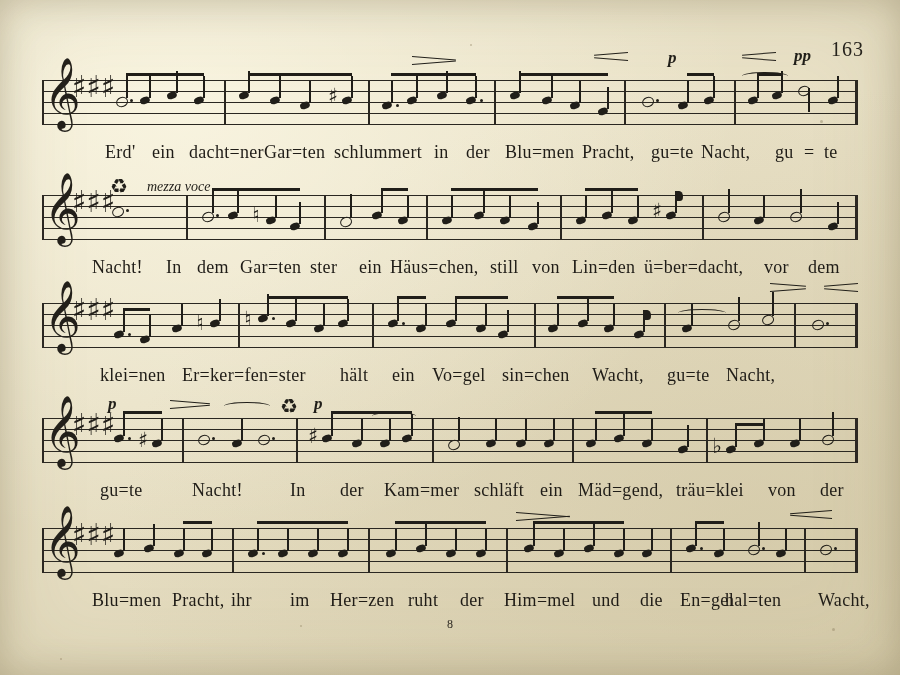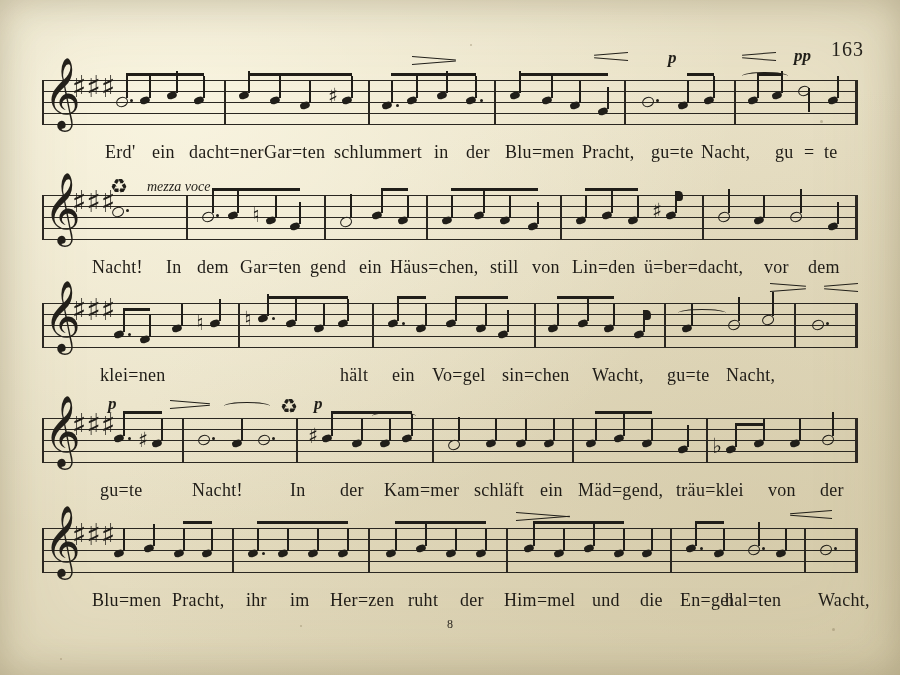--- a/index.html
+++ b/index.html
@@ -409,21 +409,21 @@
       <div class="note" style="left:786px; top:28px"></div>
       <div class="stem" style="left:795px; top:7px; height:22px"></div>
       <div class="barline thick" style="left:813px"></div>
     </div>
 
     <div class="lyrics" style="top:62px">
       <span class="syl" style="left:50px">Nacht!</span>
       <span class="syl" style="left:124px">In</span>
       <span class="syl" style="left:155px">dem</span>
       <span class="syl" style="left:198px">Gar=ten</span>
-      <span class="syl" style="left:268px">gend</span>
+      <span class="syl" style="left:268px">ster</span>
       <span class="syl" style="left:317px">ein</span>
       <span class="syl" style="left:348px">Häus=chen,</span>
       <span class="syl" style="left:448px">still</span>
       <span class="syl" style="left:490px">von</span>
       <span class="syl" style="left:530px">Lin=den</span>
       <span class="syl" style="left:602px">ü=ber=dacht,</span>
       <span class="syl" style="left:722px">vor</span>
       <span class="syl" style="left:766px">dem</span>
     </div>
   </div>
@@ -510,20 +510,21 @@
       <div class="stem" style="left:730px; top:-11px; height:24px"></div>
       <div class="barline" style="left:752px"></div>
 
       <div class="note hollow" style="left:770px; top:17px"></div>
       <div class="dot" style="left:784px; top:19px"></div>
       <div class="barline thick" style="left:813px"></div>
     </div>
 
     <div class="lyrics" style="top:62px">
       <span class="syl" style="left:58px">klei=nen</span>
+      <span class="syl" style="left:140px">Er=ker=fen=ster</span>
       <span class="syl" style="left:298px">hält</span>
       <span class="syl" style="left:350px">ein</span>
       <span class="syl" style="left:390px">Vo=gel</span>
       <span class="syl" style="left:460px">sin=chen</span>
       <span class="syl" style="left:550px">Wacht,</span>
       <span class="syl" style="left:625px">gu=te</span>
       <span class="syl" style="left:684px">Nacht,</span>
     </div>
   </div>
 
@@ -709,21 +710,21 @@
       <div class="barline" style="left:762px"></div>
 
       <div class="note hollow" style="left:778px; top:17px"></div>
       <div class="dot" style="left:792px; top:19px"></div>
       <div class="barline thick" style="left:813px"></div>
     </div>
 
     <div class="lyrics" style="top:62px">
       <span class="syl" style="left:50px">Blu=men</span>
       <span class="syl" style="left:130px">Pracht,</span>
-      <span class="syl" style="left:204px">ihr</span>
+      <span class="syl" style="left:189px">ihr</span>
       <span class="syl" style="left:248px">im</span>
       <span class="syl" style="left:288px">Her=zen</span>
       <span class="syl" style="left:366px">ruht</span>
       <span class="syl" style="left:418px">der</span>
       <span class="syl" style="left:462px">Him=mel</span>
       <span class="syl" style="left:550px">und</span>
       <span class="syl" style="left:598px">die</span>
       <span class="syl" style="left:638px">En=gel</span>
       <span class="syl" style="left:683px">hal=ten</span>
       <span class="syl" style="left:776px">Wacht,</span>

